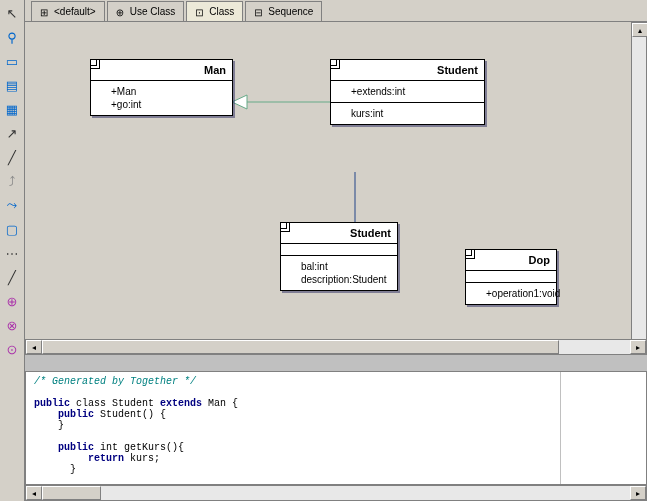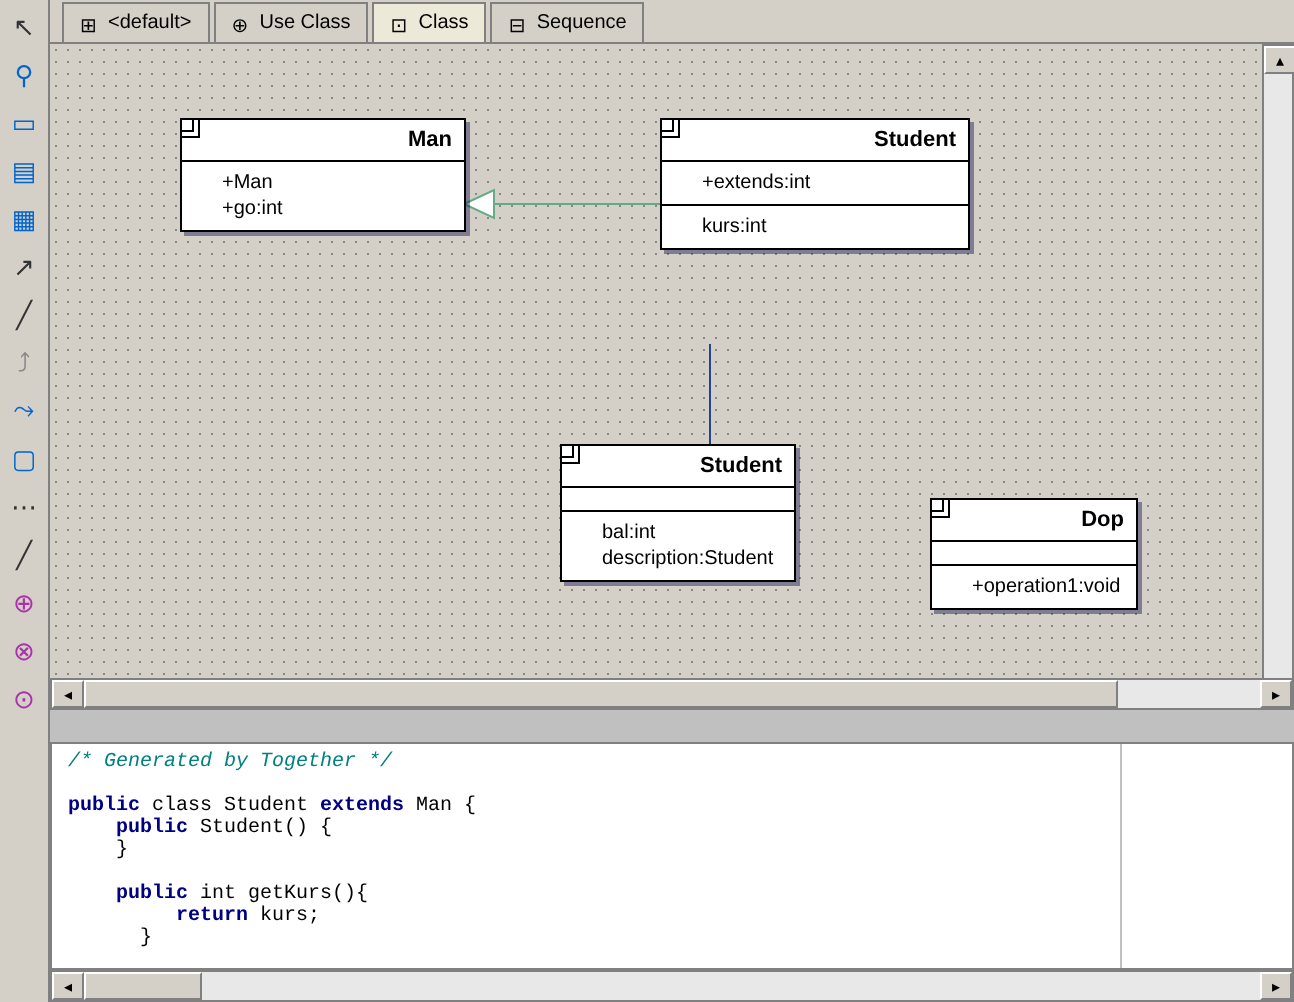--- a/index.html
+++ b/index.html
@@ -102,21 +102,21 @@
   <div class="uml" style="left:255px;top:200px;width:118px">
     <div class="fold"></div>
     <div class="hdr">Student</div>
     <div class="sec"></div>
     <div class="sec">
       <div>bal:int</div>
       <div>description:Student</div>
     </div>
   </div>
 
-  <div class="uml" style="left:440px;top:227px;width:104px">
+  <div class="uml" style="left:440px;top:227px;width:92px">
     <div class="fold"></div>
     <div class="hdr">Dop</div>
     <div class="sec"></div>
     <div class="sec">
       <div>+operation1:void</div>
     </div>
   </div>
 </div>
 
 <div class="vscroll">

